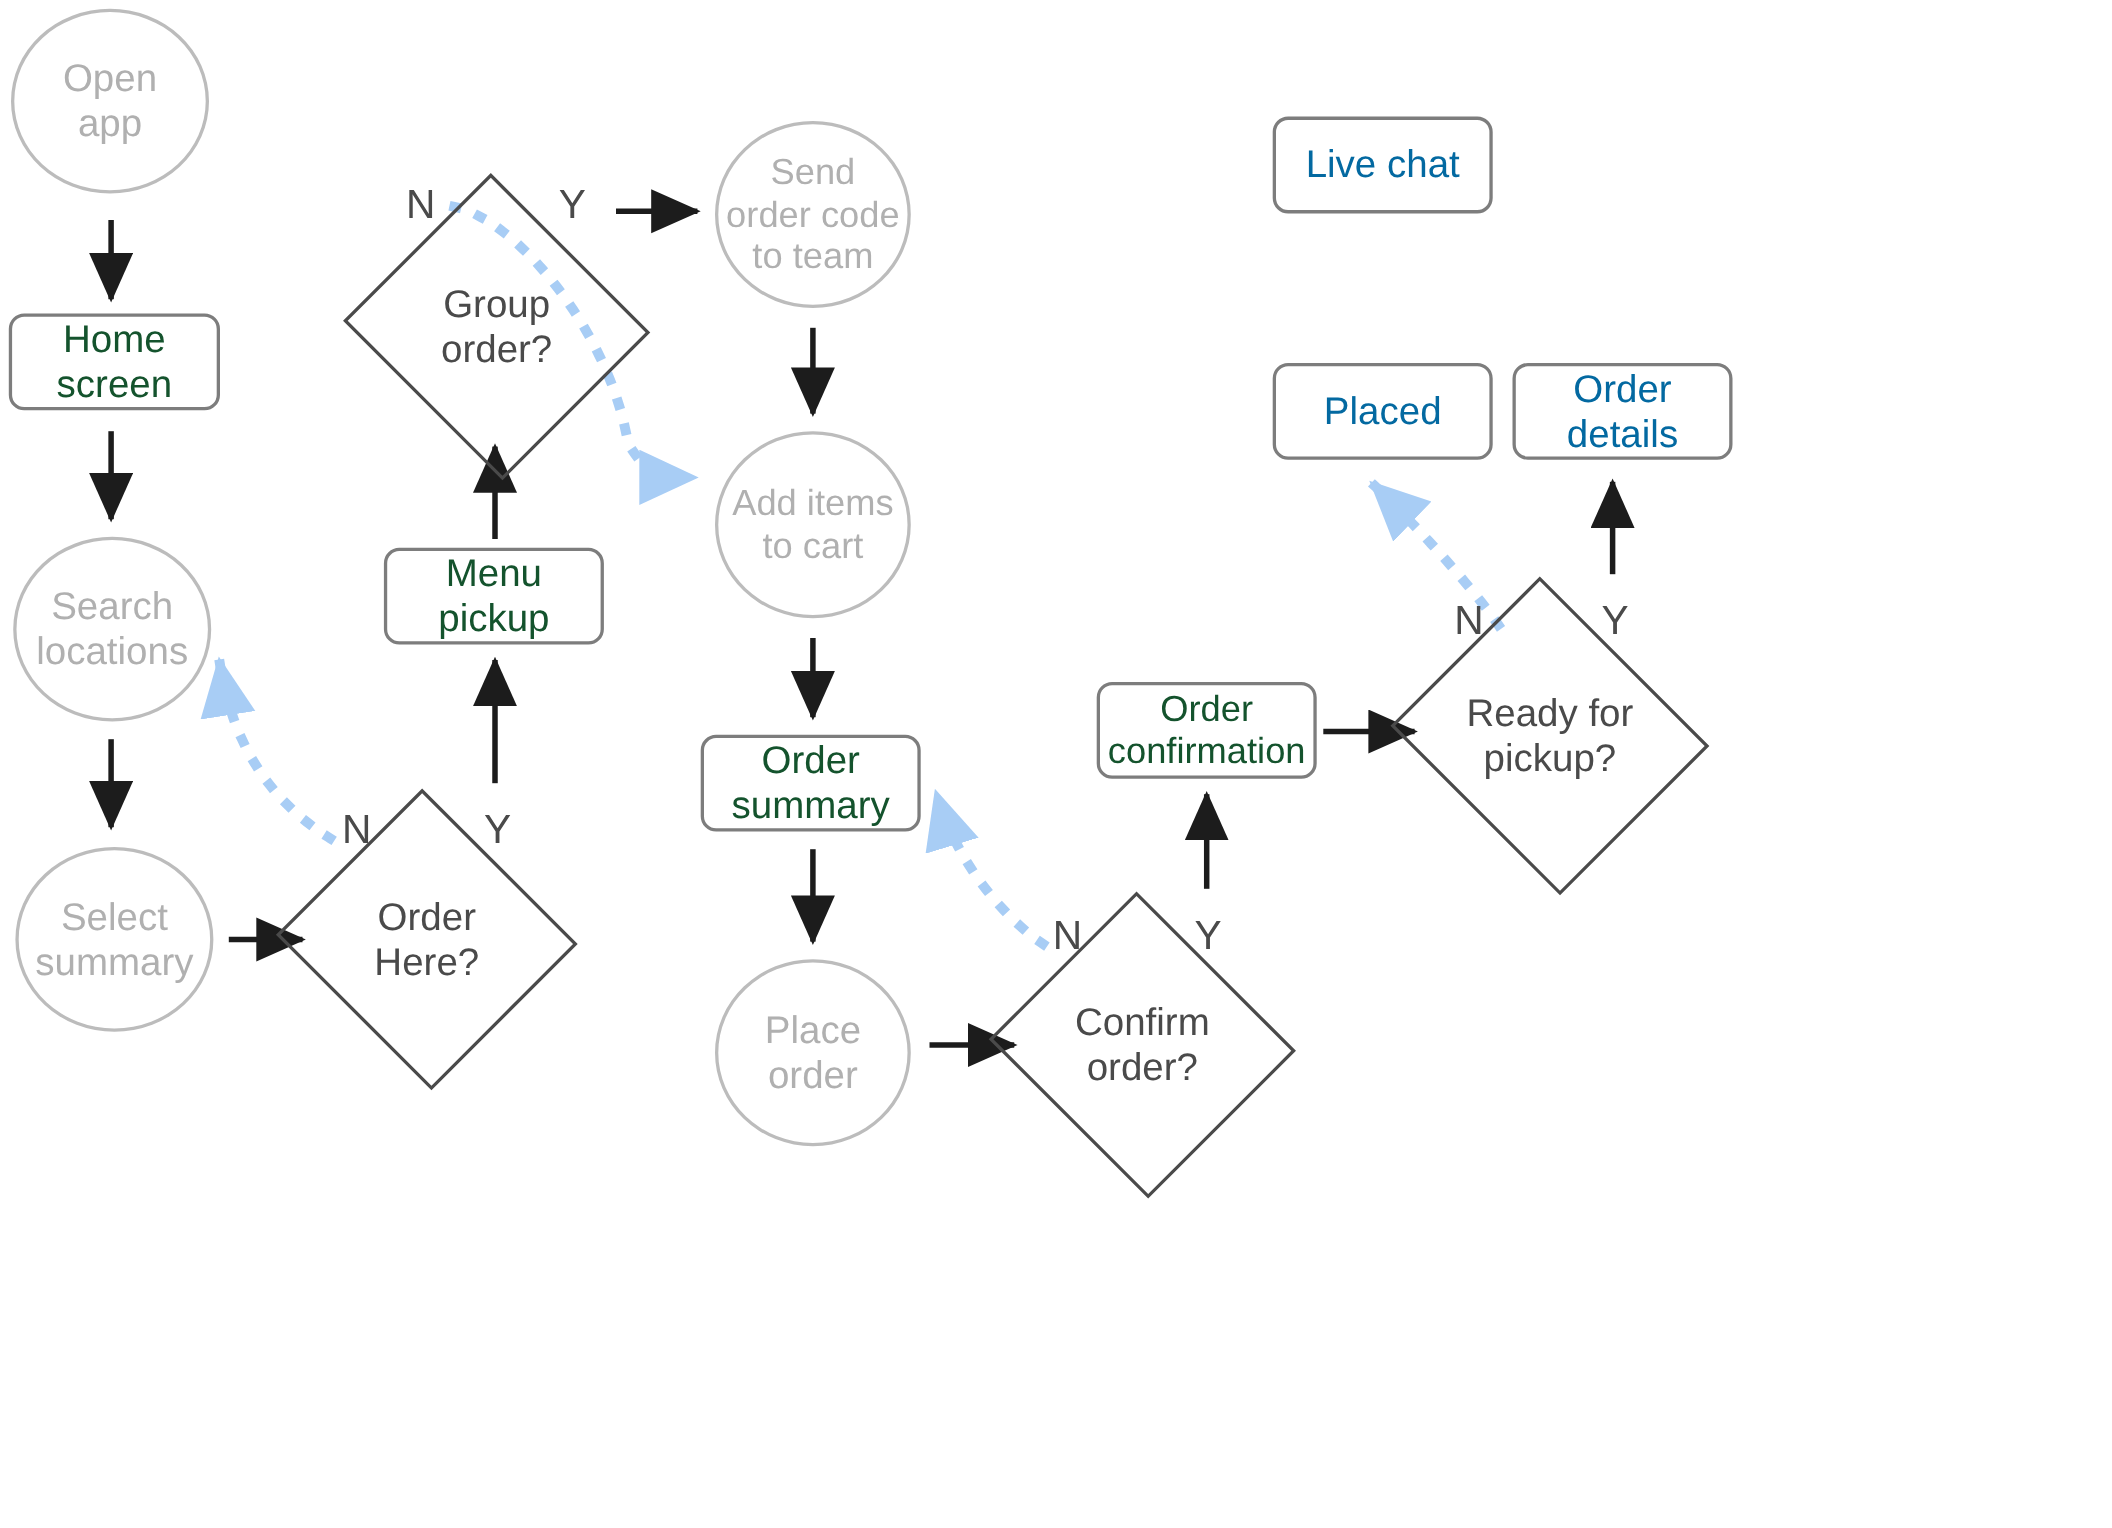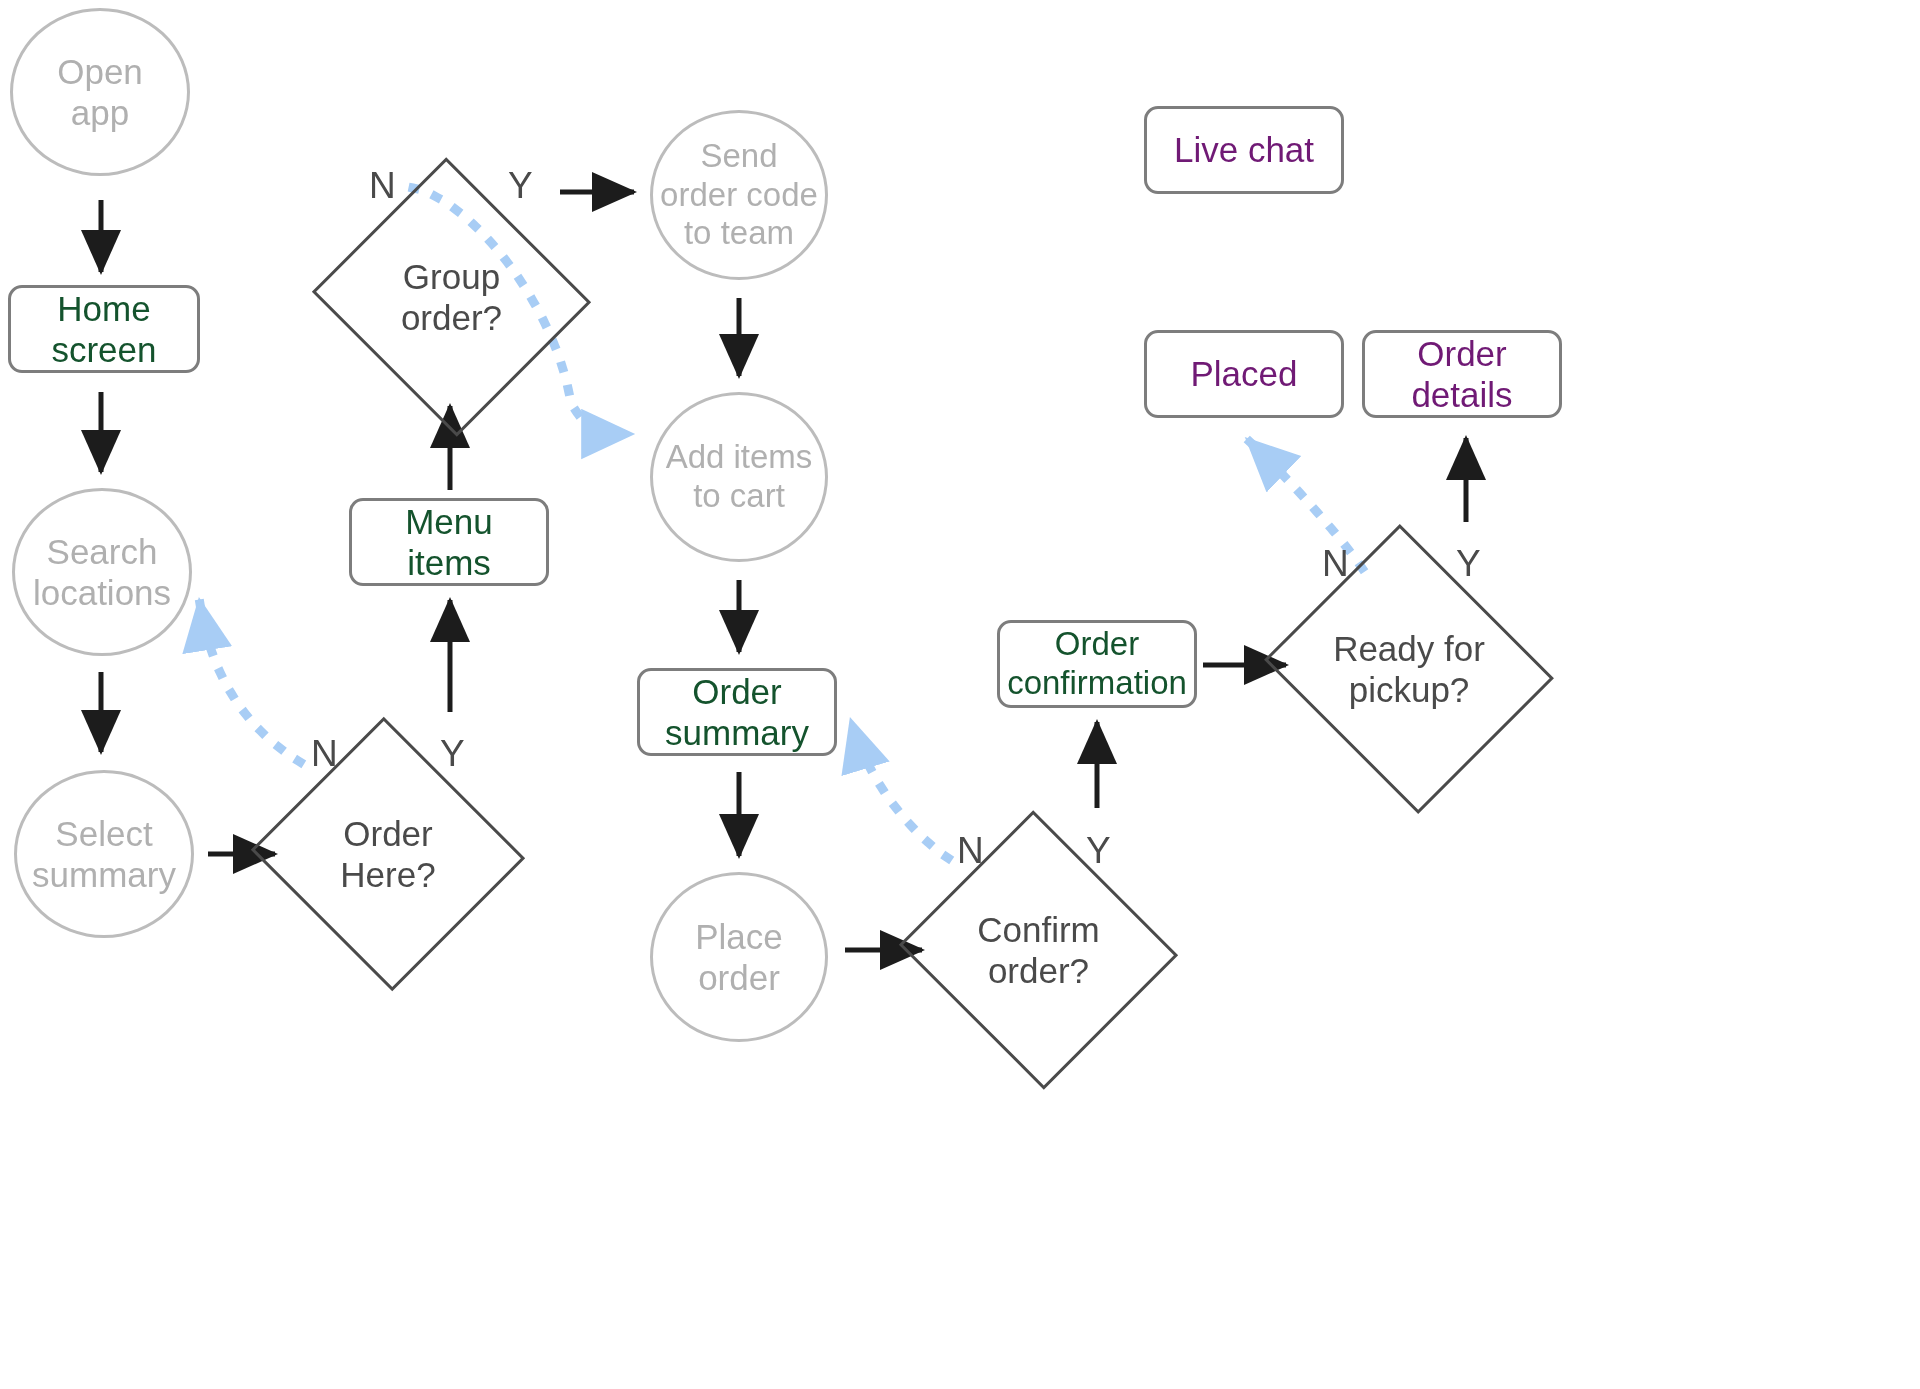--- a/index.html
+++ b/index.html
@@ -48,22 +48,23 @@
   .n-screen {
     border: 3px solid #7d7d7d;
     border-radius: 14px;
     color: #14532d;
     font-size: 35px;
   }
   
   .n-chip {
     border: 3px solid #7d7d7d;
     border-radius: 14px;
-    color: #701a75;
-    font-size: 35px;
+    color: #0369a1;
+    font-size: 35px;
+    margin-left: 13px;
   }
   
   .n-decision {
     color: #4a4a4a;
     font-size: 35px;
     font-weight: 400;
   }
   .n-decision .dia-box {
     position: absolute;
     left: 0; top: 0;
@@ -158,21 +159,21 @@
   </div>
 
   <div class="node n-decision" style="left:288px; top:760px; width:200px; height:188px;">
     <span class="dia-box"></span>
     <span class="dia-label">Order
 Here?</span>
   </div>
 
   <div class="node n-screen" style="left:349px; top:498px; width:200px; height:88px;">
     <span>Menu
-items</span>
+pickup</span>
   </div>
 
   <div class="node n-decision" style="left:349px; top:202px; width:205px; height:190px;">
     <span class="dia-box"></span>
     <span class="dia-label">Group
 order?</span>
   </div>
 
   <div class="node n-circle" style="left:650px; top:110px; width:178px; height:170px; font-size:33px;">
     <span>Send

